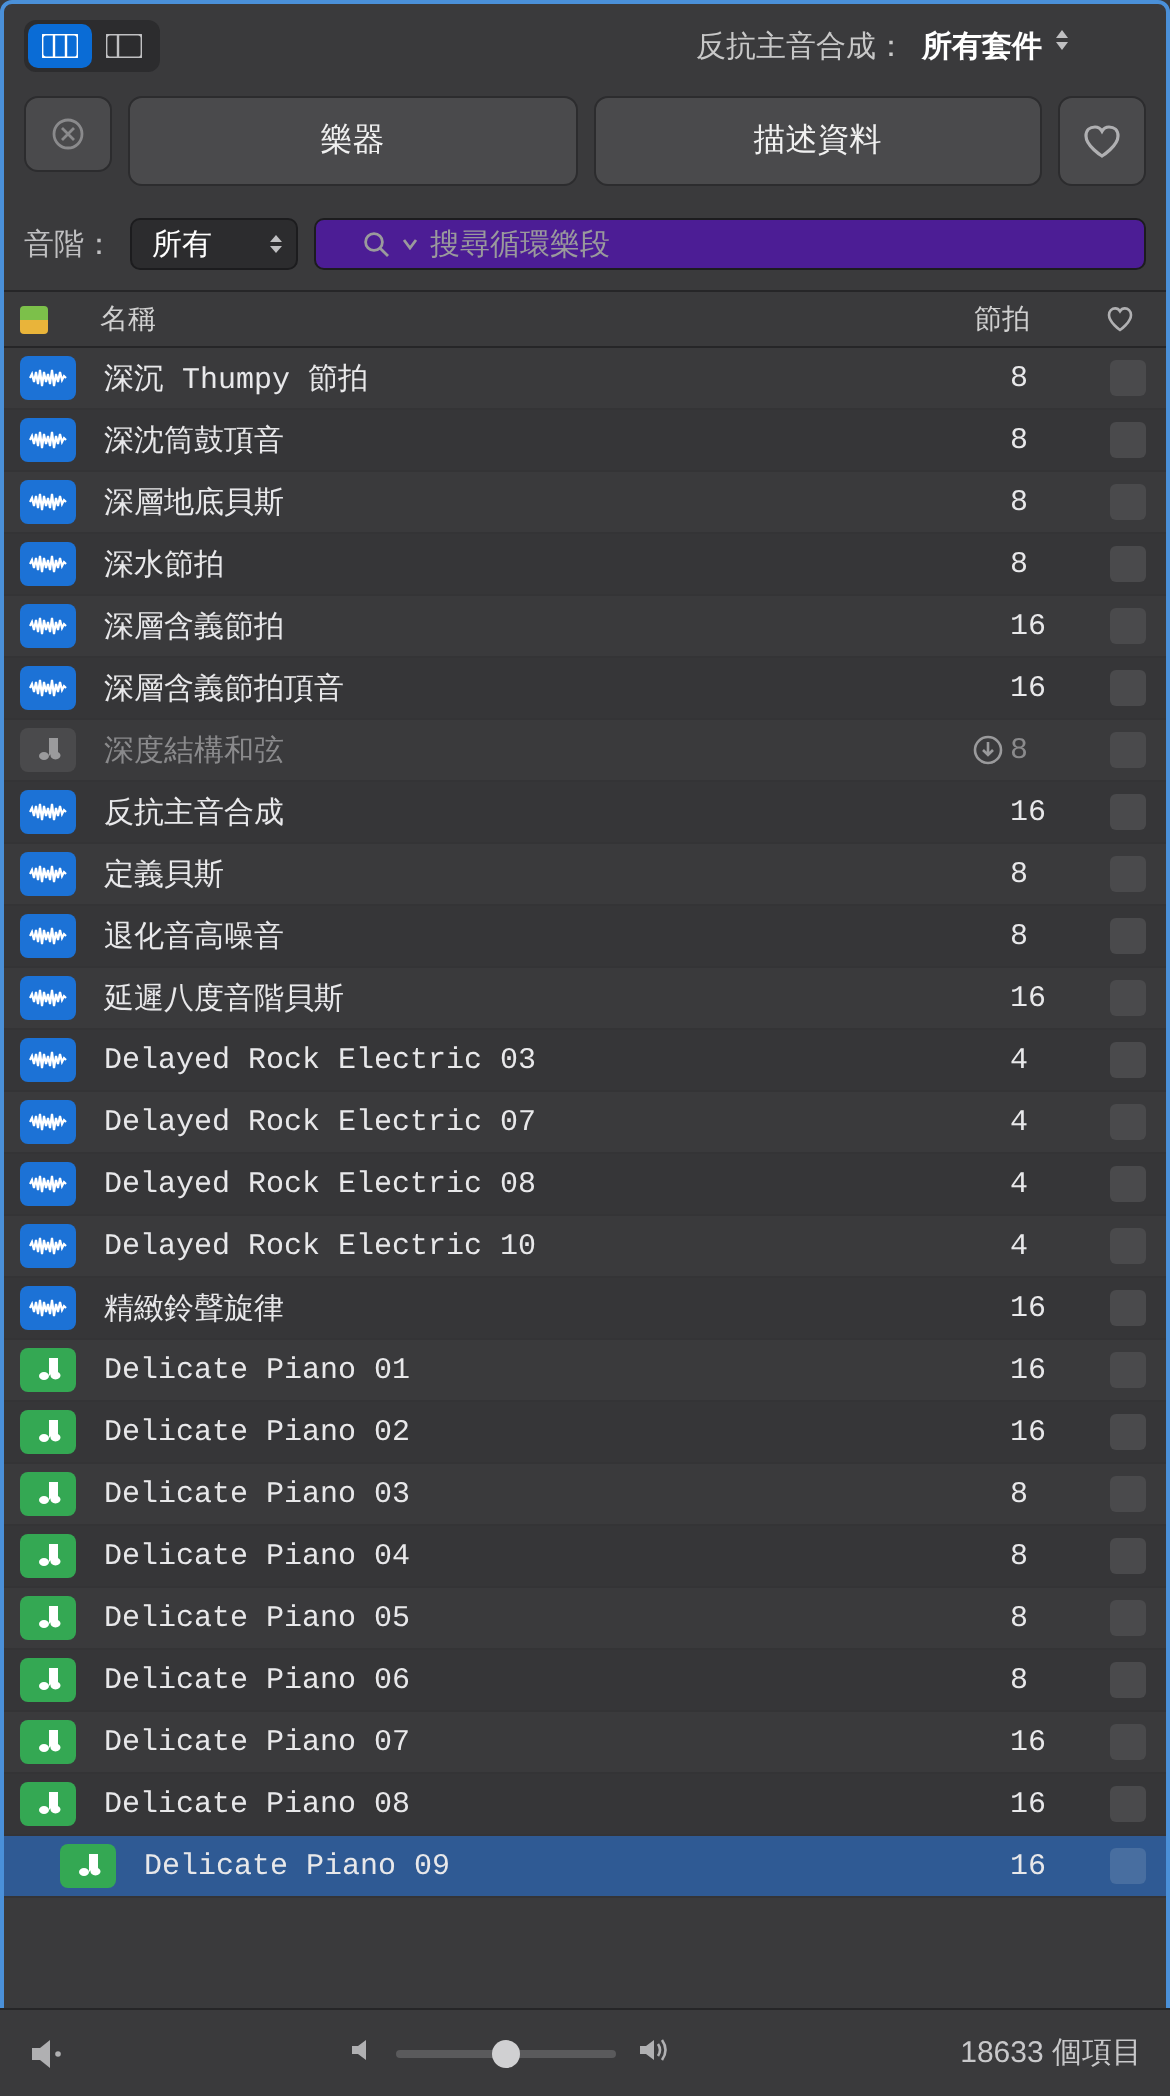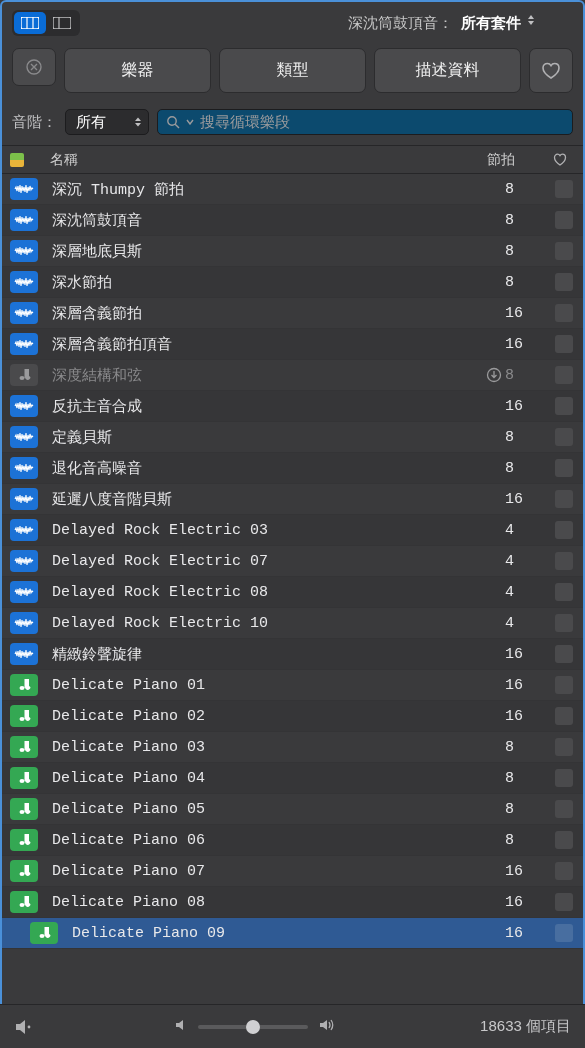--- a/index.html
+++ b/index.html
@@ -100,25 +100,25 @@
   height: 26px;
   padding: 0 6px 0 10px;
   min-width: 84px;
   color: #fff;
   font-size: 15px;
 }
 .search {
   flex: 1;
   display: flex;
   align-items: center;
-  background: #0c4a6e;
+  background: #4c1d95;
   border: 1px solid #1c1c1e;
   border-radius: 5px;
   height: 26px;
-  padding: 0 8px;
+  padding: 0 23px;
   gap: 6px;
   color: #9a9a9c;
   font-size: 15px;
 }
 .header-row {
   display: flex;
   align-items: center;
   height: 28px;
   background: #3a3a3c;
   border-bottom: 1px solid #262628;
@@ -216,21 +216,21 @@
           <line x1="12" y1="0" x2="12" y2="12" stroke="#fff" stroke-width="1.2"></line>
         </svg>
     </div>
     <div class="seg">
       <svg width="18" height="12" viewBox="0 0 18 12">
           <rect x="0" y="0" width="18" height="12" rx="2" fill="none" stroke="#c0c0c2" stroke-width="1.4"></rect>
           <line x1="6" y1="0" x2="6" y2="12" stroke="#c0c0c2" stroke-width="1.2"></line>
         </svg>
     </div>
   </div>
-  <span class="pack-label">深沈筒鼓頂音：</span>
+  <span class="pack-label">反抗主音合成：</span>
   <div class="pack-select">
     <span>所有套件</span>
     <span class="updown">
       <svg width="8" height="6">
           <path d="M4 1 L1 5 L7 5 Z" fill="#c0c0c2"></path>
         </svg>
       <svg width="8" height="6">
           <path d="M4 5 L1 1 L7 1 Z" fill="#c0c0c2"></path>
         </svg>
     </span>
@@ -240,23 +240,20 @@
 
 <div class="filter-row">
   <div class="close-circ">
     <svg width="18" height="18" viewBox="0 0 18 18">
         <circle cx="9" cy="9" r="7" fill="none" stroke="#8a8a8c" stroke-width="1.4"></circle>
         <path d="M6 6 L12 12 M12 6 L6 12" stroke="#8a8a8c" stroke-width="1.4"></path>
       </svg>
   </div>
   <div class="pill">
       <span>樂器</span>
-    </div>
-  <div class="pill">
-      <span>類型</span>
     </div>
   <div class="pill">
       <span>描述資料</span>
     </div>
   <div class="pill small">
     <svg width="20" height="18" viewBox="0 0 20 18" class="heart">
         <path d="M10 16 C10 16 2 11 2 6 C2 3 4 1.5 6.5 1.5 C8 1.5 9.3 2.4 10 3.6 C10.7 2.4 12 1.5 13.5 1.5 C16 1.5 18 3 18 6 C18 11 10 16 10 16 Z" fill="none" stroke="#b0b0b2" stroke-width="1.6"></path>
       </svg>
   </div>
 </div>

